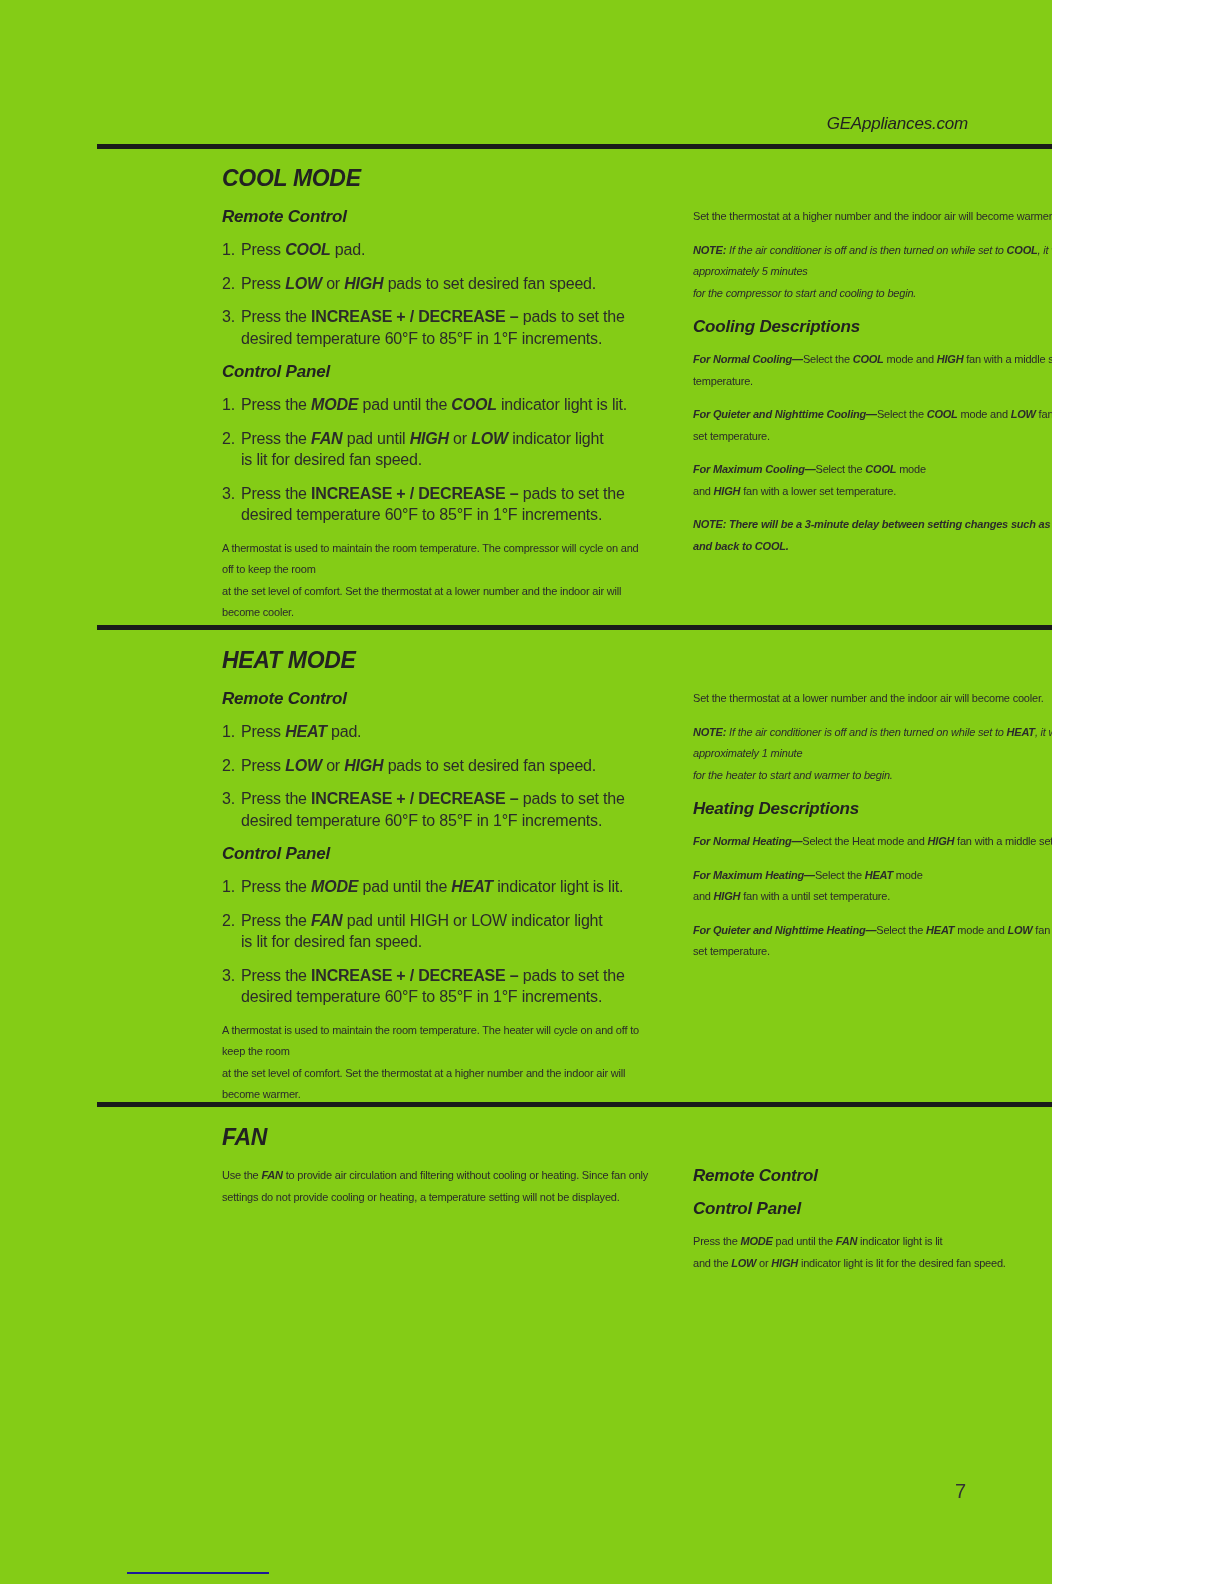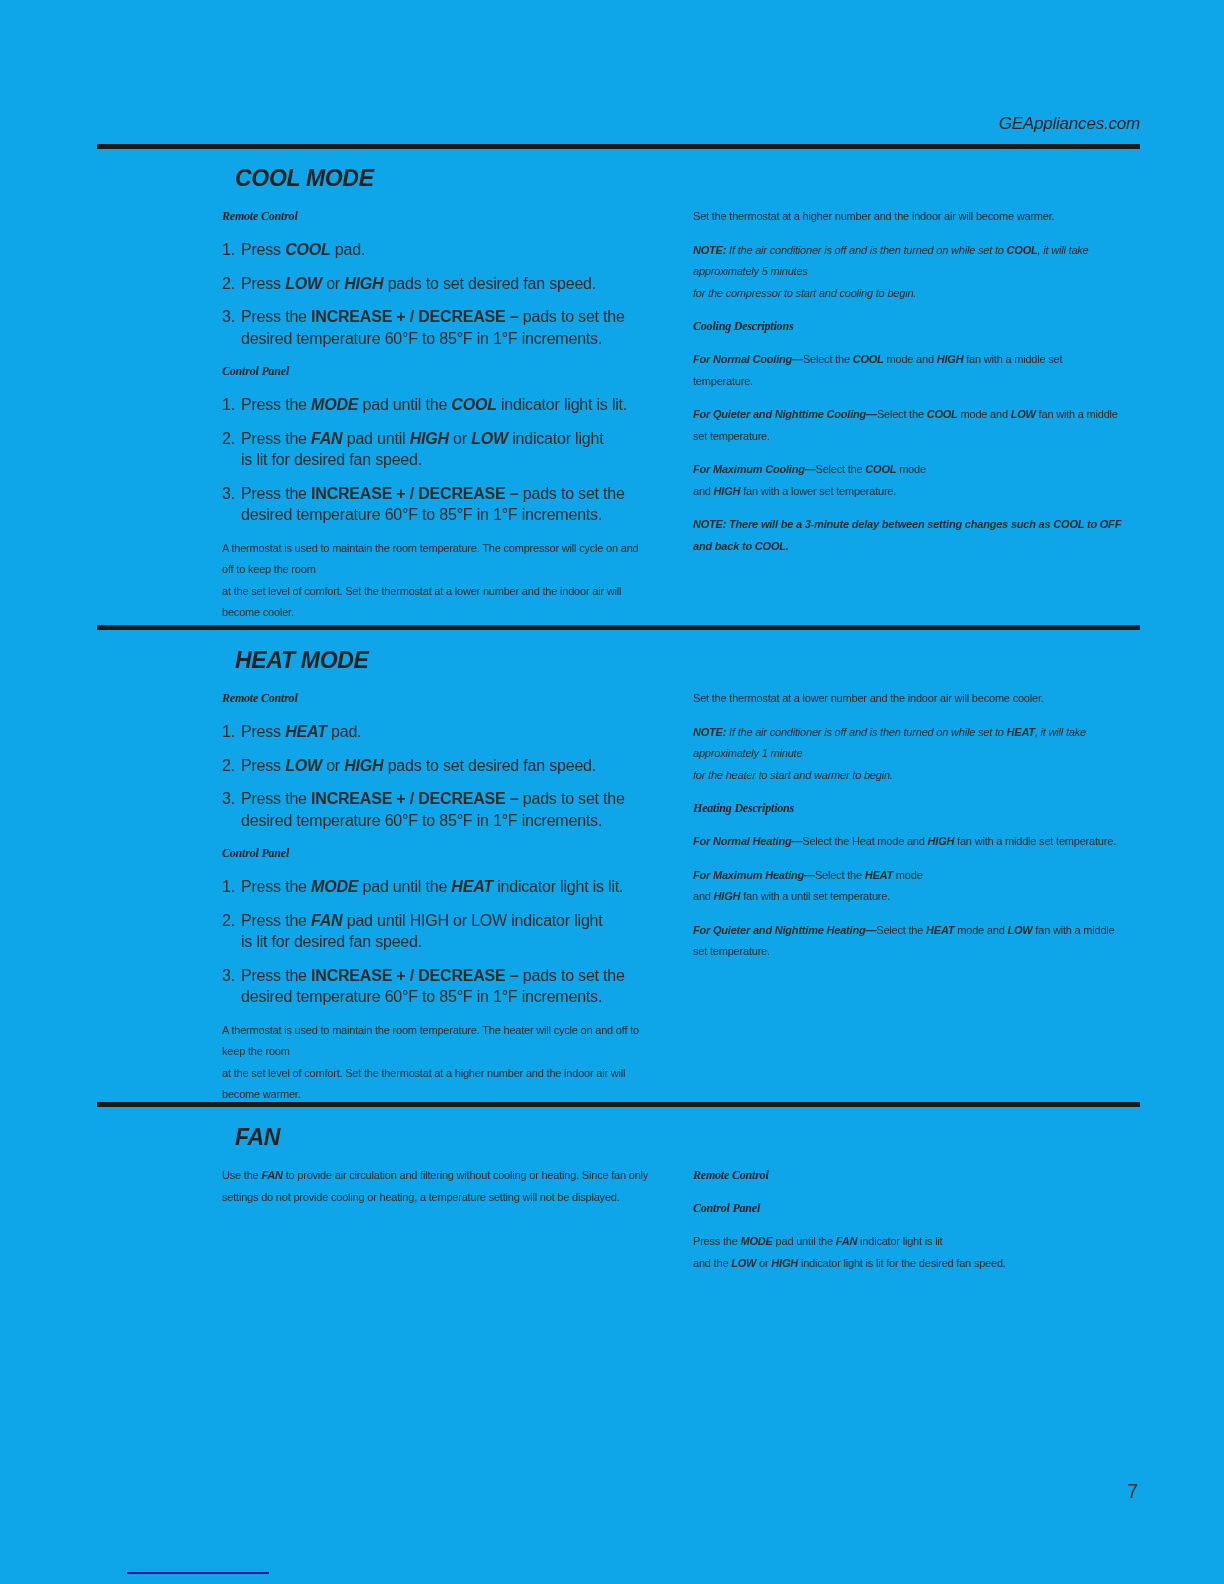--- a/index.html
+++ b/index.html
@@ -1,22 +1,22 @@
 <!DOCTYPE html>
 <html><head>
 <meta charset="utf-8">
 <style>
   html, body {
     margin: 0; padding: 0;
     background: #ffffff;
   }
   .page {
     position: relative;
-    width: 1224px; height: 1584px;
-    background: #0ea5e9;
+    width: 1052px; height: 1584px;
+    background: #84cc16;
     overflow: hidden;
     font-family: "Liberation Sans", sans-serif;
     color: #2b2b2b;
     letter-spacing: -0.2px;
   }
   .site {
     position: absolute;
     top: 114px; right: 84px;
     font-style: italic;
     font-size: 17px;
@@ -32,44 +32,43 @@
   #rule-2   { top: 625px; }
   #rule-3   { top: 1102px; }
   .section {
     position: absolute;
     left: 222px; width: 918px;
   }
   #sec-cool-mode { top: 158px; }
   #sec-heat-mode { top: 640px; }
   #sec-fan       { top: 1117px; }
   .section-title {
-    margin: 6px 0 0 13px;
+    margin: 6px 0 0 0;
     font-size: 23px;
     line-height: 28px;
     font-weight: bold;
     font-style: italic;
     letter-spacing: -0.3px;
     color: #222;
   }
   .cols {
     margin-top: 14px;
     display: grid;
     grid-template-columns: 446px 446px;
     column-gap: 25px;
     align-items: start;
   }
   .col { min-height: 10px; }
   .subheading {
     margin: 0 0 12px 0;
-    font-size: 12px;
+    font-size: 17px;
     line-height: 21px;
     font-weight: bold;
     font-style: italic;
     color: #222;
-    font-family: Liberation Serif, serif;
   }
   .subheading:not(:first-child) { margin-top: 4px; }
   .steps { margin: 0; }
   .li {
     display: flex;
     margin: 0 0 12px 0;
     font-size: 16px;
     line-height: 21.5px;
   }
   .num { flex: 0 0 19px; }

